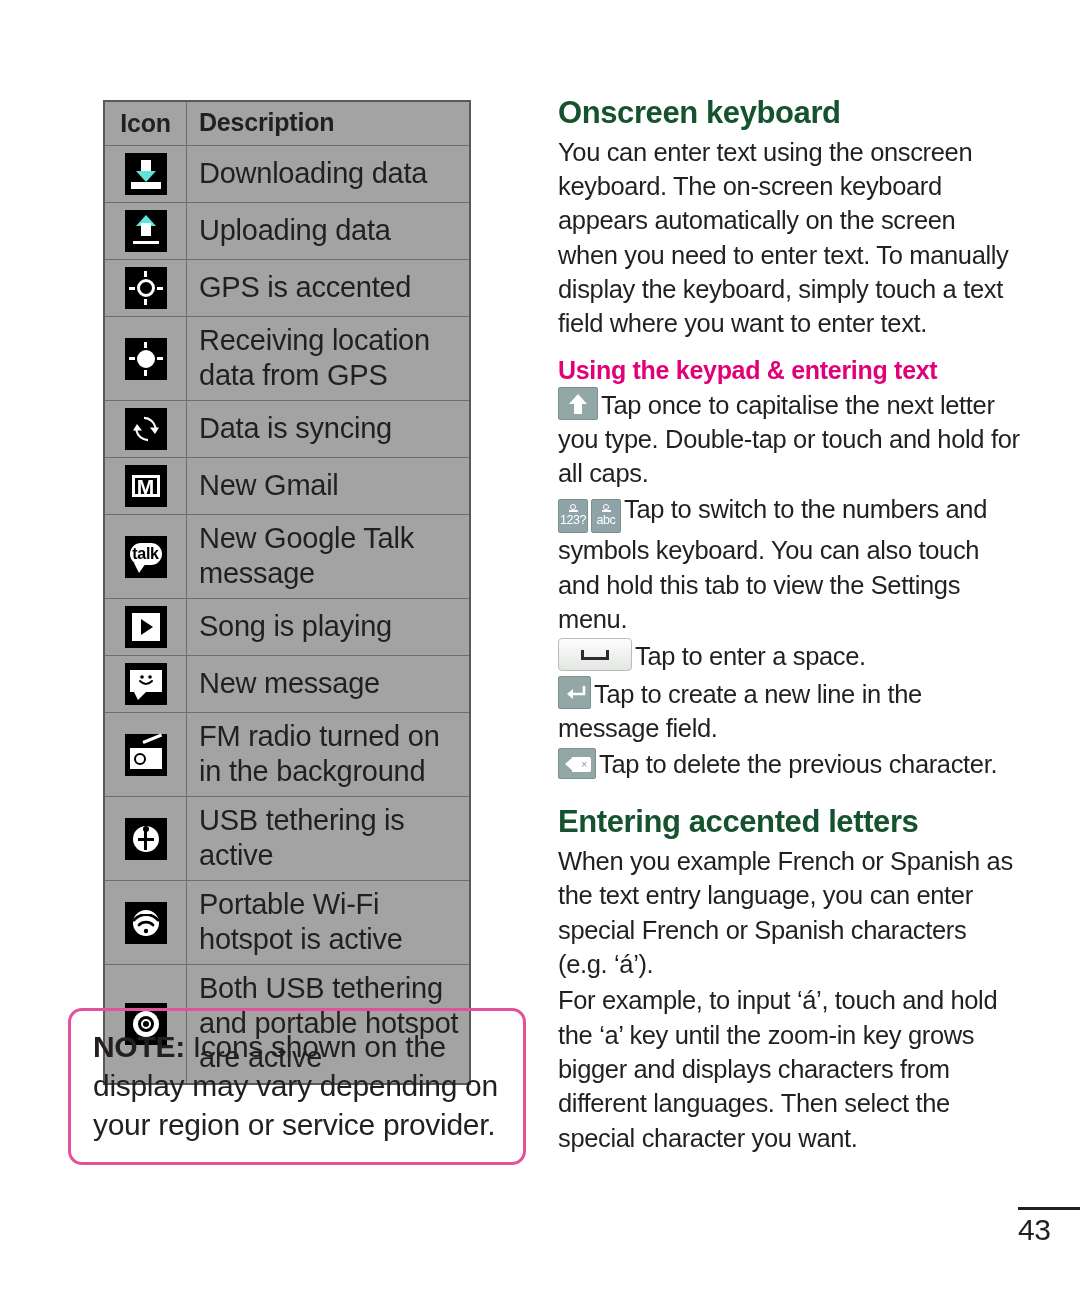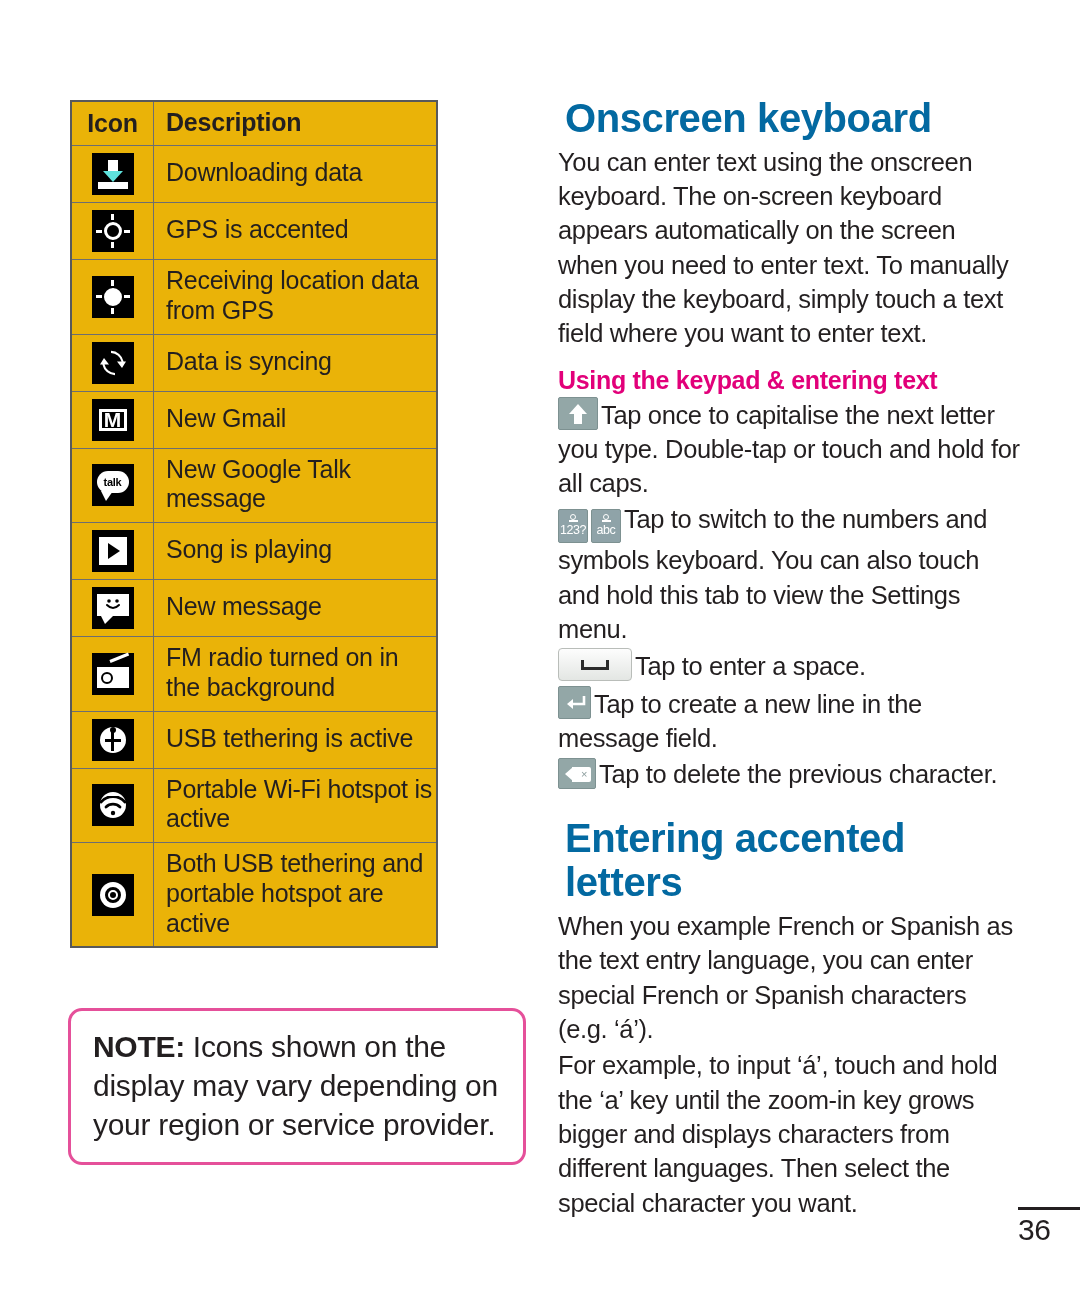--- a/index.html
+++ b/index.html
@@ -34,42 +34,43 @@
     left: 558px;
     top: 96px;
     width: 470px;
   }
 
   
   .icon-table {
     width: 368px;
     border-collapse: collapse;
     border: 2px solid #58595b;
-    background: #eab308;
+    background: #a3a3a3;
+    margin-left: 33px;
   }
   .icon-table td, .icon-table th {
     border: 1.5px solid #6d6e71;
     padding: 0;
     vertical-align: middle;
     text-align: left;
   }
   .icon-table th {
     font-size: 25px;
     font-weight: bold;
     letter-spacing: -0.2px;
     color: #231f20;
     padding: 6px 16px 8px 0;
   }
   .cell-icon {
     width: 81px;
     text-align: center !important;
     padding: 7px 0 !important;
   }
   .cell-desc {
-    font-size: 25px;
+    font-size: 29px;
     line-height: 1.19;
     padding: 6px 0 8px 12px !important;
     letter-spacing: -0.25px;
     color: #231f20;
   }
   .th-icon { text-align: center !important; padding-left: 0 !important;}
   .th-desc { padding-left: 12px !important; }
 
   
   .gl {
@@ -135,21 +136,21 @@
     display:flex; align-items:center; justify-content:center;
     font-size: 21px; font-weight: bold; color: #fff; line-height: 1;
     font-family: "Liberation Sans", sans-serif;
   }
 
   
   .g-talk {
     position: absolute; left: 5px; top: 7px; width: 32px; height: 22px;
     background: #fff; border-radius: 11px;
     display: flex; align-items: center; justify-content: center;
-    font-size: 11px; font-weight: bold; color: #000;
+    font-size: 16px; font-weight: bold; color: #000;
     letter-spacing: -0.3px;
   }
   .g-talk-tail {
     position: absolute; left: 9px; top: 27px;
     width: 0; height: 0;
     border-left: 5px solid transparent;
     border-right: 7px solid transparent;
     border-top: 10px solid #fff;
   }
   
@@ -236,24 +237,24 @@
     padding: 16px 20px 18px 22px;
     font-size: 30px;
     line-height: 1.30;
     letter-spacing: -0.3px;
     color: #231f20;
   }
   .note-box b { font-weight: bold; }
 
   
   h2.head {
-    color: #0369a1;
-    font-size: 40px;
+    color: #14532d;
+    font-size: 31px;
     font-weight: bold;
-    margin: 0 0 4px 7px;
+    margin: 0 0 4px 0;
     letter-spacing: -0.4px;
     line-height: 1.12;
   }
   h3.subhead {
     color: #e2007a;
     font-size: 25px;
     font-weight: bold;
     margin: 14px 0 2px 0;
     letter-spacing: -0.3px;
     line-height: 1.2;
@@ -386,20 +387,28 @@
 
         <tr>
           <td class="cell-icon">
             <span class="gl">
               <span class="g-dl-shaft"></span><span class="g-dl-head"></span><span class="g-bar"></span>
             </span>
           </td>
           <td class="cell-desc">Downloading data</td>
         </tr>
 
+        <tr>
+          <td class="cell-icon">
+            <span class="gl">
+              <span class="g-ul-head"></span><span class="g-ul-shaft"></span><span class="g-bar outline"></span>
+            </span>
+          </td>
+          <td class="cell-desc">Uploading data</td>
+        </tr>
 
         <tr>
           <td class="cell-icon">
             <span class="gl">
               <span class="g-cross-ring"></span>
               <span class="g-tick t"></span><span class="g-tick b"></span>
               <span class="g-tick l"></span><span class="g-tick r"></span>
             </span>
           </td>
           <td class="cell-desc">GPS is accented</td>
@@ -552,15 +561,15 @@
             <span class="bs-x">×</span>
           </span></span><span>Tap to delete the previous character.</span></p>
 
     <h2 class="head" style="margin-top:24px;">Entering accented letters</h2>
     <p class="body">When you example French or Spanish as the text entry language, you can enter special French or Spanish characters (e.g. ‘á’).</p>
     <p class="body">For example, to input ‘á’, touch and hold the ‘a’ key until the zoom-in key grows bigger and displays characters from different languages. Then select the special character you want.</p>
 
   </div>
 
   <div class="footer-rule"></div>
-  <div class="page-num">36</div>
+  <div class="page-num">43</div>
 
 </div>
 
 </body></html>

